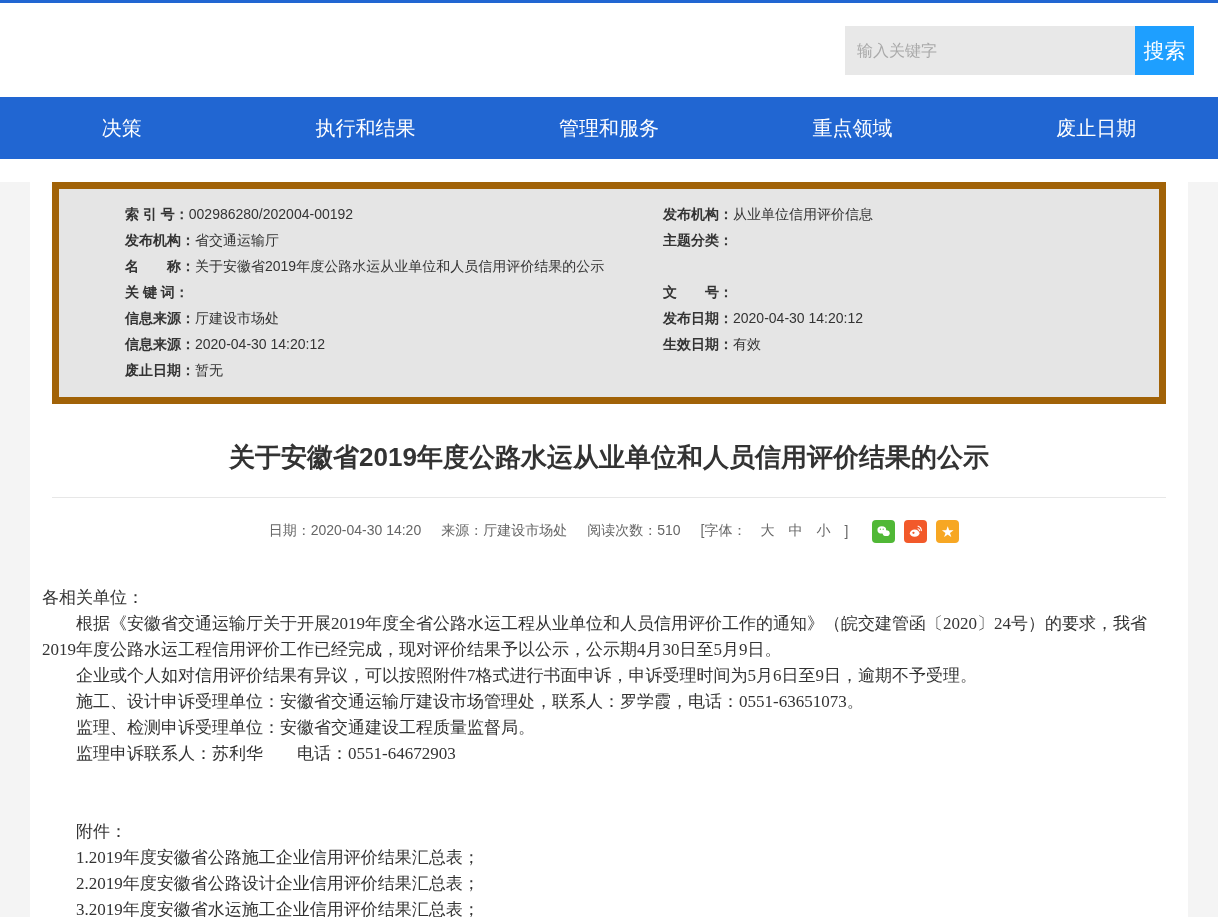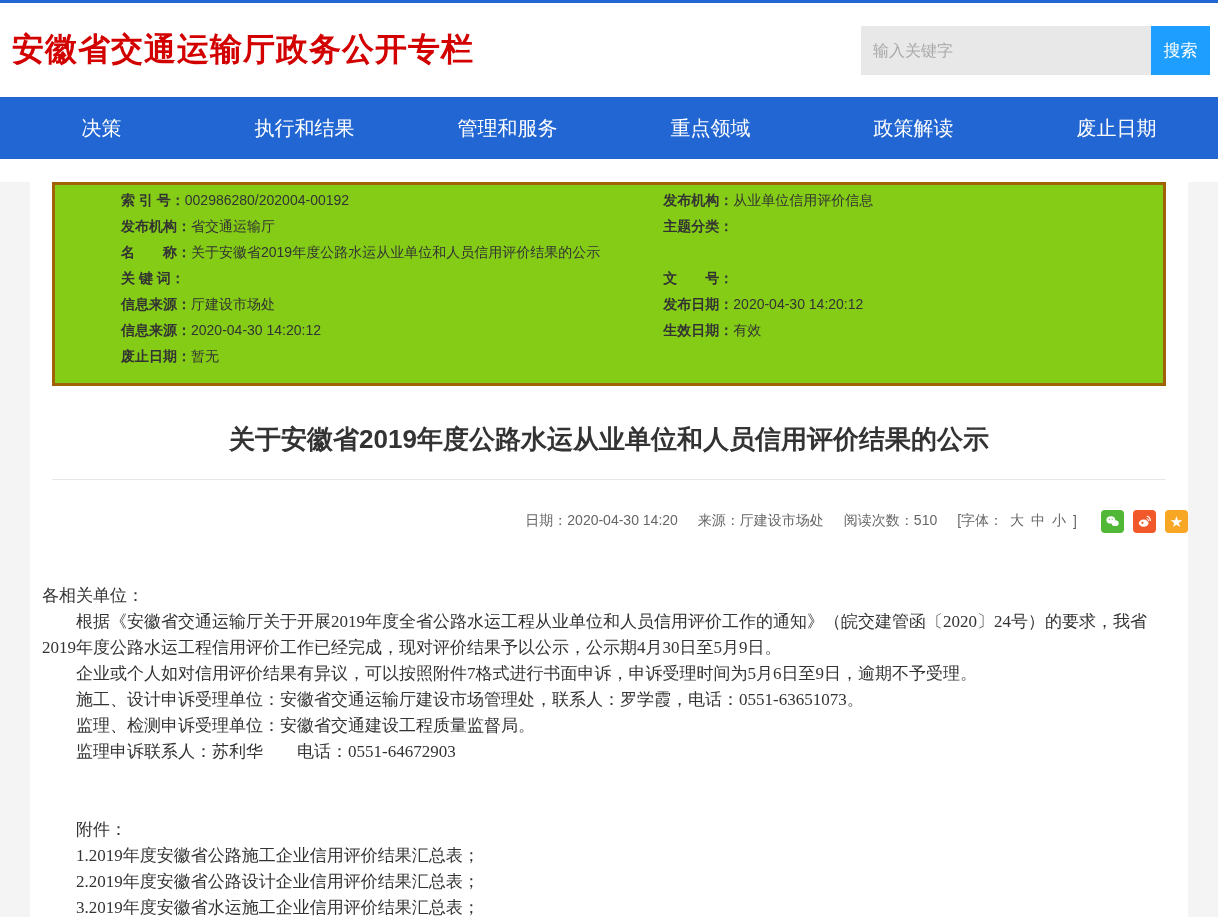--- a/index.html
+++ b/index.html
@@ -5,84 +5,82 @@
   * { margin:0; padding:0; box-sizing:border-box; }
   html,body { width:1218px; height:917px; overflow:hidden; background:#fff;
               font-family:"Liberation Sans","DejaVu Sans",sans-serif; }
 
   .top-line { height:3px; background:#2166d2; }
 
   
   .site-header { position:relative; height:94px; background:#fff; }
   .site-title { position:absolute; left:12px; top:0; height:94px; display:flex; align-items:center;
                 font-size:32px; font-weight:bold; color:#d30000; letter-spacing:1px; }
-  .search-box { position:absolute; right:8px; top:23px; display:flex; }
+  .search-box { position:absolute; right:24px; top:23px; display:flex; }
   .search-input { width:290px; height:49px; background:#e8e8e8; border:none; outline:none;
                   padding:0 12px; font-size:16px; color:#555; }
   .search-input::placeholder { color:#a9a9a9; }
   .search-btn { width:59px; height:49px; background:#1e9fff; color:#fff; border:none;
-                font-size:17px; cursor:pointer; }
+                font-size:21px; cursor:pointer; }
 
   
   .main-nav { height:62px; background:#2166d2; display:flex; align-items:stretch; }
   .nav-item { flex:1; display:flex; align-items:center; justify-content:center;
               color:#fff; font-size:20px; text-decoration:none; cursor:pointer; }
 
   
   .main-bg { background:#f4f4f4; min-height:758px; }
   .container { width:1158px; margin:0 auto; background:#fff; min-height:758px; padding-bottom:10px; }
 
   
-  .meta-box { margin:23px 22px 0; background:#84cc16; border:3px solid #a16207;
-              display:flex; padding:2px 0 14px; }
+  .meta-box { margin:23px 22px 0; background:#e5e5e5; border:7px solid #a16207;
+              display:flex; padding:12px 0 14px; }
   .meta-col { font-size:14px; color:#333; }
   .meta-col.left  { width:54%; padding-left:66px; }
   .meta-col.right { width:46%; padding-left:10px; }
   .meta-row { min-height:26px; line-height:26px; white-space:nowrap; }
   .meta-row .label { font-weight:bold; }
 
   
   .article-title { margin:36px 30px 0; text-align:center; font-size:26px; font-weight:bold; color:#333; }
   .divider { margin:22px 22px 0; border-bottom:1px solid #e7e7e7; }
-  .article-meta { margin-top:16px; display:flex; justify-content:flex-end; align-items:center;
+  .article-meta { margin-top:16px; display:flex; justify-content:center; align-items:center;
                   font-size:14px; color:#666; }
   .article-meta .seg { margin:0 10px; }
-  .font-sizes { margin:16px 10px; display:inline-flex; gap:7px; align-items:center; }
+  .font-sizes { margin:8px 10px; display:inline-flex; gap:14px; align-items:center; }
   .font-size-link { color:#666; cursor:pointer; text-decoration:none; }
   .share-icons { display:inline-flex; gap:9px; margin-left:14px; }
   .share-icon { width:23px; height:23px; border-radius:4px; display:inline-flex;
                 align-items:center; justify-content:center; cursor:pointer; }
   .share-icon .star-glyph { color:#fff; font-size:15px; line-height:1; }
 
   
   .article-body { margin:37px 12px 0; font-family:"Liberation Serif","DejaVu Serif",serif;
                   font-size:17px; line-height:26px; color:#333; }
   .article-body p { margin:0; }
   .article-body p.indent { text-indent:2em; }
   .article-body p.blank { height:26px; }
 </style>
 </head>
 <body>
 
 <div class="top-line"></div>
 
 <header class="site-header">
-  <h1 class="site-title">安徽省交通运输厅政务公开专栏</h1>
   <div class="search-box">
     <input class="search-input" type="text" placeholder="输入关键字" style="">
     <button class="search-btn">搜索</button>
   </div>
 </header>
 
 <nav class="main-nav">
   <a class="nav-item">决策</a>
   <a class="nav-item">执行和结果</a>
   <a class="nav-item">管理和服务</a>
   <a class="nav-item">重点领域</a>
-  <a class="nav-item">政策解读</a>
   <a class="nav-item">废止日期</a>
 </nav>
 
 <div class="main-bg">
   <div class="container">
 
     <section class="meta-box">
       <div class="meta-col left">
         <div class="meta-row"><span class="label">索 引 号：</span><span class="value">002986280/202004-00192</span></div>
         <div class="meta-row"><span class="label">发布机构：</span><span class="value">省交通运输厅</span></div>

